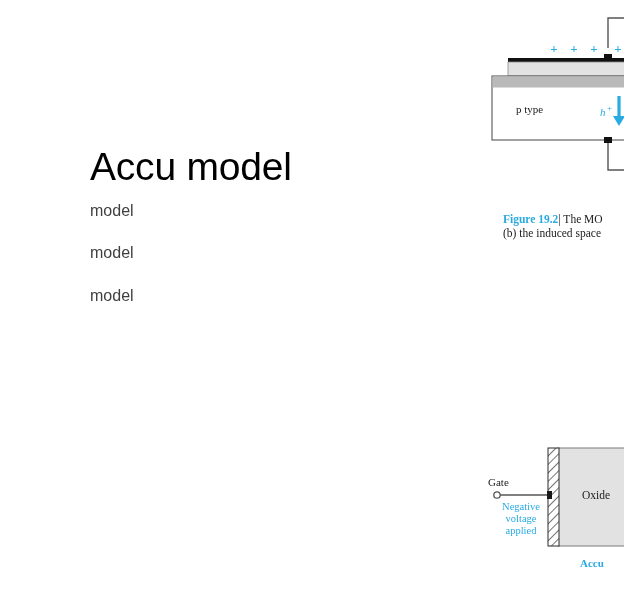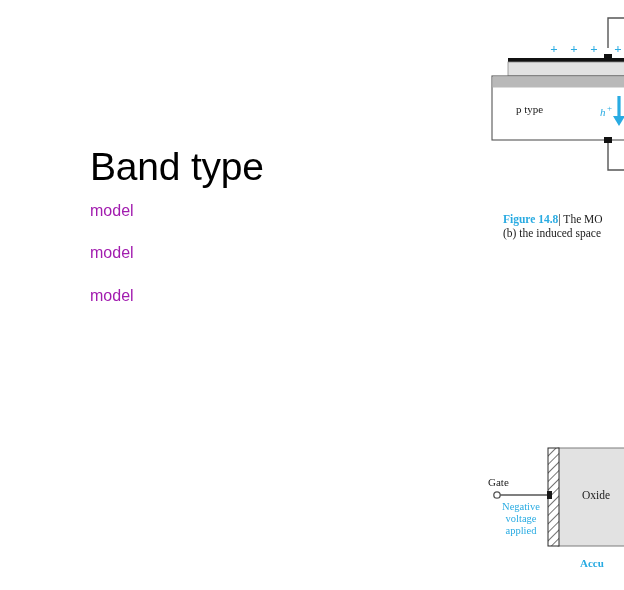--- a/index.html
+++ b/index.html
@@ -28,21 +28,21 @@
     color: #000000;
     line-height: 1.0;
     white-space: nowrap;
   }
   .body-line {
     position: absolute;
     left: 90px;
     font-family: "Liberation Sans", sans-serif;
     font-size: 16px;
     font-weight: 400;
-    color: #a21caf;
+    color: #404040;
     line-height: 1.0;
     white-space: nowrap;
   }
   #body-line-0 { top: 203px; }
   #body-line-1 { top: 245px; }
   #body-line-2 { top: 288px; }
 
   
   #figure-top {
     position: absolute;
@@ -95,21 +95,21 @@
     width: 134px;
     height: 150px;
     overflow: visible;
   }
 
   .svg-serif { font-family: "Liberation Serif", serif; }
 </style>
 </head>
 <body>
 
-<div id="slide-title">Band type</div>
+<div id="slide-title">Accu model</div>
 
 <div class="body-line" id="body-line-0">model</div>
 
 <div class="body-line" id="body-line-1">model</div>
 
 <div class="body-line" id="body-line-2">model</div>
 
 <div id="figure-top">
 
   <svg id="fig-top-svg" viewBox="0 0 134 200">
@@ -142,21 +142,21 @@
     <text x="110" y="116" class="svg-serif" font-size="11" font-style="italic" fill="#29ABE2">h</text>
     <text x="117" y="111" class="svg-serif" font-size="9" fill="#29ABE2">+</text>
 
     <g>
       <line x1="129" y1="96" x2="129" y2="120" stroke="#29ABE2" stroke-width="3.2"></line>
       <polygon points="123,116 135,116 129,126" fill="#29ABE2"></polygon>
     </g>
   </svg>
 
   <div id="fig-top-caption">
-    <span class="capline"><span class="figno">Figure 14.8</span><span>|</span> <span>The MO</span></span>
+    <span class="capline"><span class="figno">Figure 19.2</span><span>|</span> <span>The MO</span></span>
     <span class="capline">(b) the induced space</span>
   </div>
 </div>
 
 <div id="figure-bottom">
 
   <svg id="fig-bot-svg" viewBox="0 0 134 150">
 
     <defs>
       <pattern id="hatch" width="6" height="6" patternUnits="userSpaceOnUse" patternTransform="rotate(45)">

